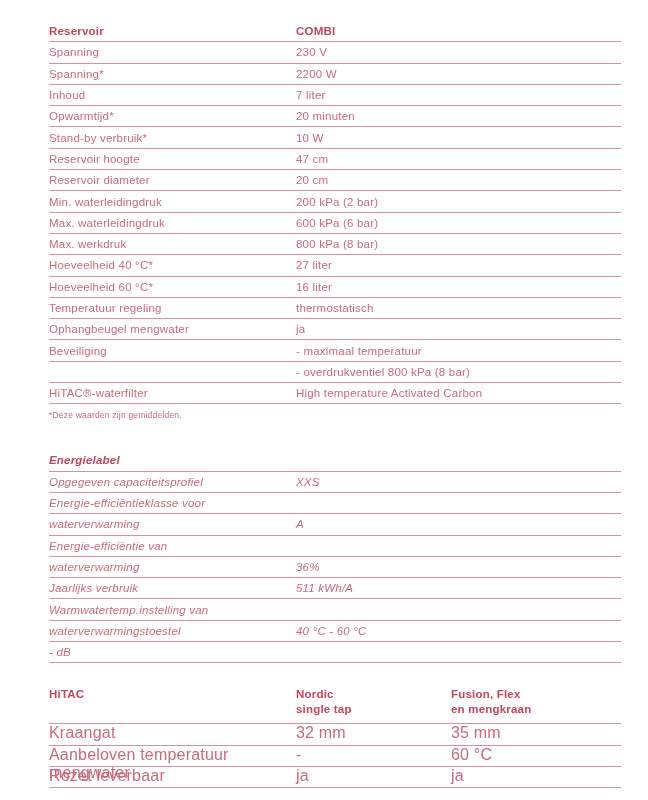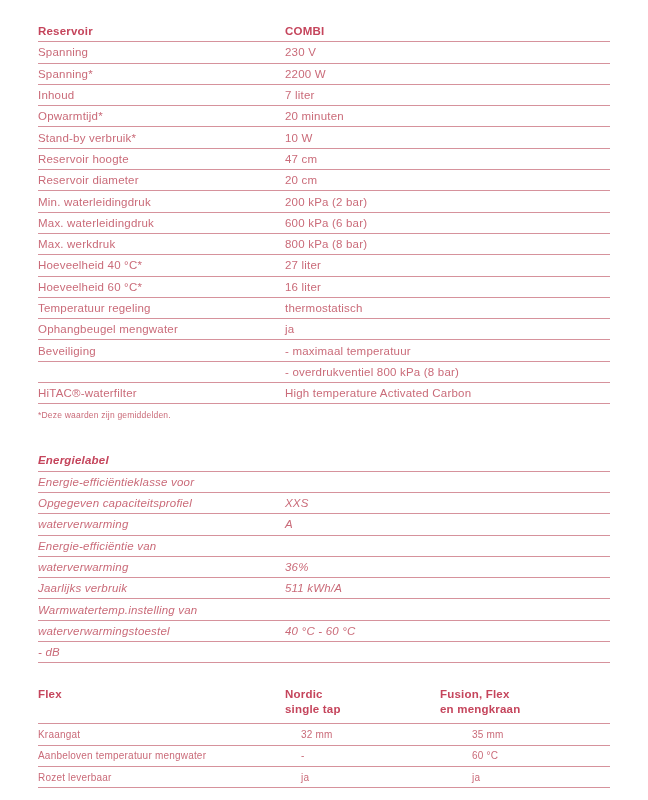--- a/index.html
+++ b/index.html
@@ -10,20 +10,21 @@
   }
   *{margin:0;padding:0;box-sizing:border-box;}
   html,body{width:648px;background:var(--bg);}
   body{
     font-family:"Liberation Sans",sans-serif;
     width:648px;height:800px;overflow:hidden;
   }
   .page{
     padding:21px 38px 0 38px;
     width:596px;
+    margin-left:11px;
   }
   .spec-table{width:572px;}
   .row{
     display:flex;
     align-items:center;
     height:21.3px;
     border-bottom:1px solid var(--line);
     font-size:11.5px;
     letter-spacing:.2px;
     color:var(--body-text);
@@ -51,27 +52,26 @@
     font-weight:700;
     font-size:11.5px;
     letter-spacing:.2px;
     line-height:14.5px;
   }
   .col1{width:247px;flex:none;}
   .col2{width:155px;flex:none;}
   .col3{flex:1;}
   .krow{
     display:flex;
-    align-items:center;
+    align-items:flex-start;
     height:21.3px;
     border-bottom:1px solid var(--line);
-    font-size:10px;
+    font-size:16px;
     letter-spacing:.2px;
     color:var(--body-text);
-    gap:16px;
   }
 </style>
 </head>
 <body>
 
 <div class="page">
 
   <div class="spec-table">
     <div class="row head">
       <span class="label">Reservoir</span>
@@ -147,28 +147,28 @@
     </div>
     <div class="footnote">*Deze waarden zijn gemiddelden.</div>
   </div>
 
   <div class="spec-table section-energielabel">
     <div class="row head">
       <span class="label">Energielabel</span>
       <span class="value"></span>
     </div>
     <div class="row">
-      <span class="label">Energie-efficiëntieklasse voor</span>
-      <span class="value"></span>
-    </div>
-    <div class="row">
       <span class="label">Opgegeven capaciteitsprofiel</span>
       <span class="value">XXS</span>
     </div>
     <div class="row">
+      <span class="label">Energie-efficiëntieklasse voor</span>
+      <span class="value"></span>
+    </div>
+    <div class="row">
       <span class="label">waterverwarming</span>
       <span class="value">A</span>
     </div>
     <div class="row">
       <span class="label">Energie-efficiëntie van</span>
       <span class="value"></span>
     </div>
     <div class="row">
       <span class="label">waterverwarming</span>
       <span class="value">36%</span>
@@ -185,21 +185,21 @@
       <span class="label">waterverwarmingstoestel</span>
       <span class="value">40 °C - 60 °C</span>
     </div>
     <div class="row">
       <span class="value">- dB</span>
     </div>
   </div>
 
   <div class="spec-table section-kraan">
     <div class="kraan-head">
-      <span class="col1">Flex</span>
+      <span class="col1">HiTAC</span>
       <span class="col2">
         <span>Nordic</span><br>
         <span>single tap</span>
       </span>
       <span class="col3">
         <span>Fusion, Flex</span><br>
         <span>en mengkraan</span>
       </span>
     </div>
     <div class="krow">

